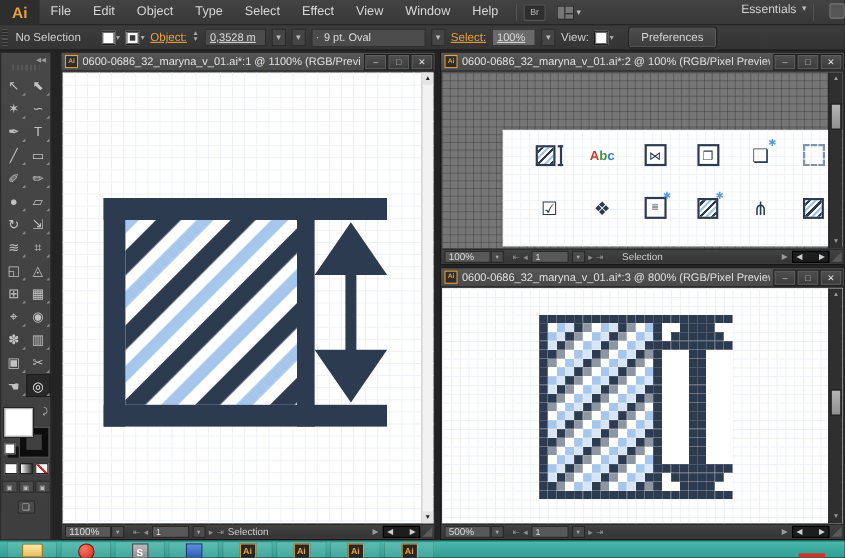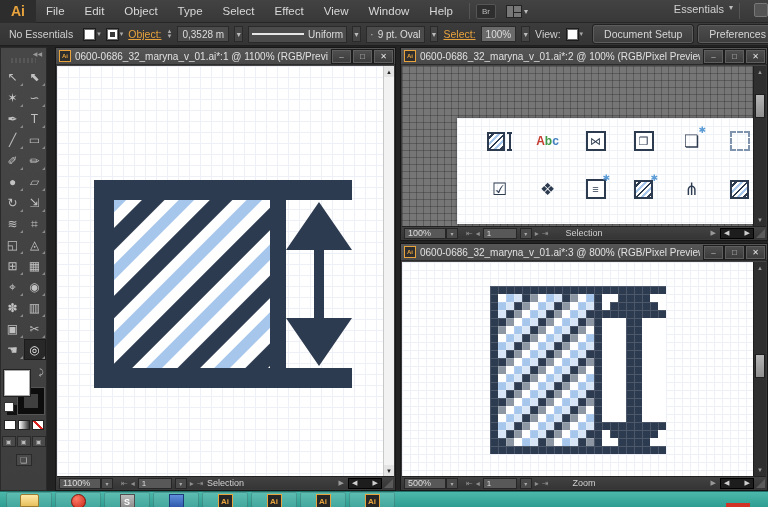--- a/index.html
+++ b/index.html
@@ -37,21 +37,21 @@
     background:repeating-linear-gradient(0deg,#555 0 1px,#2c2c2c 1px 3px); }
   .cb-label { color:#cfcfcf; font-size:10.5px; }
   .cb-link { color:var(--orange); text-decoration:underline; font-size:10.5px; }
   .swatch-w { display:flex; align-items:center; gap:1px; }
   .swatch { width:13px; height:13px; border:1px solid #1c1c1c; box-shadow:0 0 0 1px #6a6a6a inset; background:#fff; }
   .swatch.stroke-type { background:#fff; position:relative; }
   .swatch.stroke-type:before { content:""; position:absolute; inset:3px; background:#3a3a3a; }
   .mini-caret { font-size:7px; color:#aaa; }
   .stepper { display:flex; flex-direction:column; font-size:6px; color:#aaa; line-height:5px; }
   .field { background:#4b4b4b; border:1px solid #2a2a2a; color:#ddd; font-size:10px;
-    height:16px; display:flex; align-items:center; padding:0 4px; }
+    height:16px; display:flex; align-items:center; padding:0 4px;text-decoration:underline; }
   .drop-btn { width:13px; height:16px; background:#454545; border:1px solid #2a2a2a;
     display:flex; align-items:center; justify-content:center; font-size:7px; color:#bbb; }
   .combo { display:flex; align-items:center; background:#4b4b4b; border:1px solid #2a2a2a; height:17px; padding:0 3px; gap:4px; }
   .stroke-line { width:52px; height:2px; background:#e6e6e6; }
   .cb-btn { background:linear-gradient(#4c4c4c,#3e3e3e); border:1px solid #5c5c5c; outline:1px solid #222;
     border-radius:2px; color:#d6d6d6; font-size:10.5px; padding:2px 10px; }
 
   
   .toolbar { position:absolute; left:0; top:47px; width:47px; height:444px;
     background:linear-gradient(#474747,#3e3e3e); border:1px solid #2a2a2a; }
@@ -195,57 +195,52 @@
   <div class="mb-right">
     <span class="workspace-label">Essentials</span>
     <span class="caret">▾</span>
     <span class="mb-sep"></span>
     <span class="edge-icon"></span>
   </div>
 </div>
 
 <div class="controlbar">
   <div class="grip"></div>
-  <span class="cb-label">No Essentials</span>
+  <span class="cb-label">No Selection</span>
   <span style="width:8px"></span>
   <span class="swatch-w">
     <span class="swatch"></span>
     <span class="mini-caret">▾</span>
   </span>
   <span class="swatch-w">
     <span class="swatch stroke-type"></span>
     <span class="mini-caret">▾</span>
   </span>
   <span class="cb-link">Object:</span>
   <span class="stepper">
       <span>▲</span>
       <span>▼</span>
     </span>
   <span class="field" style="width:56px">0,3528 m</span>
   <span class="drop-btn">▼</span>
-  <span class="combo" style="width:118px">
-    <span class="stroke-line"></span>
-    <span style="color:#ddd;font-size:10px">Uniform</span>
-  </span>
   <span class="drop-btn">▼</span>
   <span class="combo" style="width:104px">
     <span style="color:#bbb">·</span>
     <span style="color:#ddd;font-size:10px">9 pt. Oval</span>
   </span>
   <span class="drop-btn">▼</span>
   <span class="cb-link">Select:</span>
   <span class="field" style="width:40px;background:#6a6a6a">100%</span>
   <span class="drop-btn">▼</span>
   <span class="cb-label">View:</span>
   <span class="swatch-w">
     <span class="swatch"></span>
     <span class="mini-caret">▾</span>
   </span>
   <span style="width:4px"></span>
-  <button class="cb-btn">Document Setup</button>
   <button class="cb-btn">Preferences</button>
 
 </div>
 
 <div class="toolbar">
   <span class="tb-collapse">◀◀</span>
   <div class="tb-grip"></div>
   <div class="tool-grid" id="tool-grid">
       <div class="tool">
         <span>↖</span>
@@ -1008,21 +1003,20 @@
     <span class="sb-zoom">500%</span>
     <span class="sb-drop">▾</span>
     <span class="sb-nav">
       <span>⇤</span>
       <span>◂</span>
       <span class="sb-art">1</span>
       <span class="sb-drop">▾</span>
       <span>▸</span>
       <span>⇥</span>
     </span>
-    <span class="sb-status">Zoom</span>
     <span class="sb-right">
       <span class="sb-arrow">▶</span>
       <span class="hscroll-box">
         <span>◀</span>
         <span>▶</span>
       </span>
       <span class="sb-grip"></span>
     </span>
   </div>
 </div>

